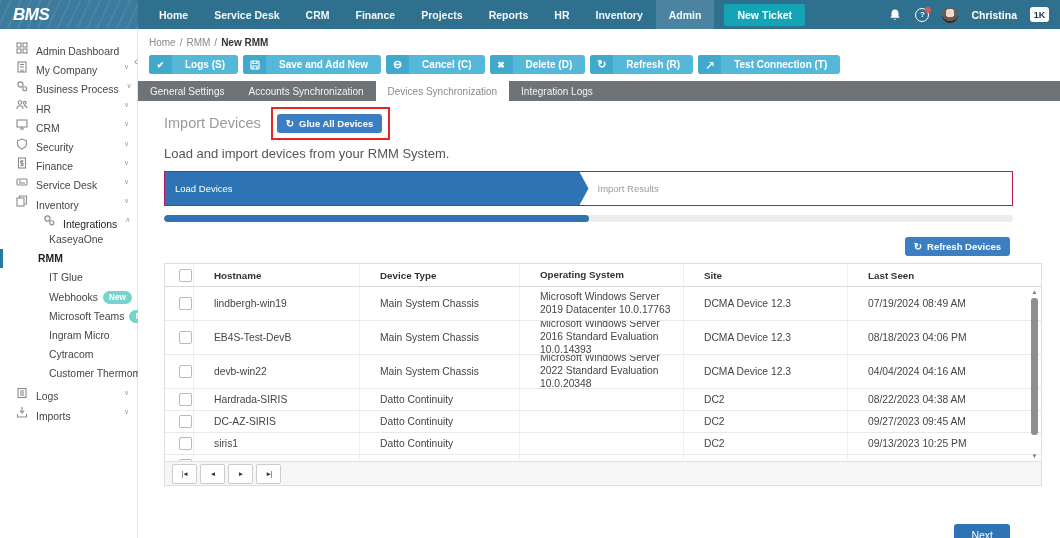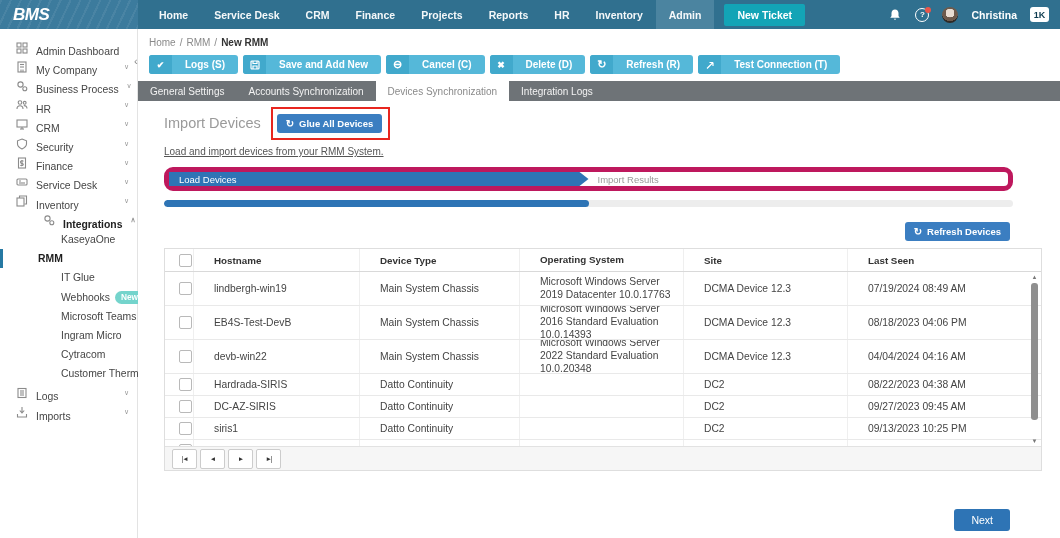--- a/index.html
+++ b/index.html
@@ -33,21 +33,21 @@
   .main-row{ display:flex; height:509px; }
   .sidebar{ width:138px; min-width:138px; border-right:1px solid #e3e3e3; padding-top:9px; background:#fff; }
   .content{ flex:1; position:relative; background:#fff; }
 
   
   .s-item{ height:19.2px; display:flex; align-items:center; gap:8px; padding:0 8px 0 13px;
            font-size:10.4px; color:#454545; cursor:pointer; border-left:3px solid transparent; }
   .s-item svg{ flex:none; }
   .s-item .lbl{ white-space:nowrap;margin-top:8px; }
   .s-item .chev{ margin-left:auto; color:#9a9a9a; font-size:7px; }
-  .s-child{ height:19.2px; display:flex; align-items:center; gap:5px; padding-left:58px;
+  .s-child{ height:19.2px; display:flex; align-items:center; gap:5px; padding-left:46px;
             font-size:10.4px; color:#454545; cursor:pointer; border-left:3px solid transparent; white-space:nowrap; }
   .s-child.active{ border-left:3px solid #2679a3; font-weight:bold; color:#1e1e1e; padding-left:35px; }
   .badge-new{ background:#74d4cc; color:#fff; font-size:8.3px; font-weight:bold;
               border-radius:8px; padding:1.5px 6px; }
   .sicon{ stroke:#8b8b8b; fill:none; stroke-width:1.1; }
 
   
   .breadcrumb{ padding:8px 0 3px 11px; font-size:10px; color:#8a8a8a; display:flex; gap:4px; }
   .crumb{ cursor:pointer; }
   .crumb-current{ font-weight:bold; color:#333; }
@@ -65,23 +65,23 @@
 
   
   .panel{ padding:12px 14px 0 26px; position:relative; }
   .head-row{ display:flex; align-items:center; gap:16px; }
   .h1{ font-size:14.5px; color:#9a9a9a; }
   .syncwrap{ position:relative; }
   .btn-blue{ background:#3b7ec1; color:#fff; font-size:9.5px; font-weight:bold; border-radius:3px;
              padding:4px 9px; display:inline-flex; align-items:center; gap:5px; cursor:pointer; border:none; }
   .btn-blue .ric{ font-size:10px; }
   .redbox{ position:absolute; left:-6px; top:-6px; right:-8px; bottom:-7px; border:2px solid #e8261f; }
-  .desc{ font-size:10px; color:#555; margin:13px 0 10px;text-decoration:underline; }
-
-  .stepper{ width:849px; height:24px; border:5px solid #be185d; border-radius:9px; position:relative; background:#fff; }
+  .desc{ font-size:13px; color:#555; margin:13px 0 10px; }
+
+  .stepper{ width:849px; height:35px; border:1px solid #be185d; border-radius:0; position:relative; background:#fff; }
   .step1{ position:absolute; left:0; top:0; bottom:0; width:50%; background:#2e74b5; color:#fff;
           font-size:9.5px; display:flex; align-items:center; padding-left:10px;
           clip-path:polygon(0 0, calc(100% - 9px) 0, 100% 50%, calc(100% - 9px) 100%, 0 100%); cursor:pointer; }
   .step2{ position:absolute; left:calc(50% + 9px); top:0; bottom:0; display:flex; align-items:center;
           color:#999; font-size:9.5px; cursor:pointer; }
   .pbar{ width:849px; height:7px; background:#ededed; border-radius:4px; margin-top:9px; overflow:hidden; }
   .pfill{ width:50%; height:100%; background:#2e74b5; border-radius:4px; }
   .refresh-row{ width:846px; display:flex; justify-content:flex-end; margin:15px 0 7px; }
 
   
@@ -222,21 +222,21 @@
         <span class="chev">∨</span>
       </div>
       <div class="s-item">
         <svg class="sicon" width="12" height="12" viewBox="0 0 12 12">
             <rect x="1" y="3" width="7" height="8"></rect>
             <path d="M3.5 3V1h7v8H8.5"></path>
           </svg>
         <span class="lbl">Inventory</span>
         <span class="chev">∨</span>
       </div>
-      <div class="s-item" style="font-weight:bold;color:#222;padding-left:40px;">
+      <div class="s-item" style="font-weight:normal;color:#222;padding-left:40px;">
         <svg class="sicon" width="12" height="12" viewBox="0 0 12 12">
             <circle cx="4.5" cy="4.5" r="2.6"></circle>
             <circle cx="8.8" cy="8.8" r="2"></circle>
           </svg>
         <span class="lbl">Integrations</span>
         <span class="chev">∧</span>
       </div>
 
       <div class="s-child">
         <span>KaseyaOne</span>

